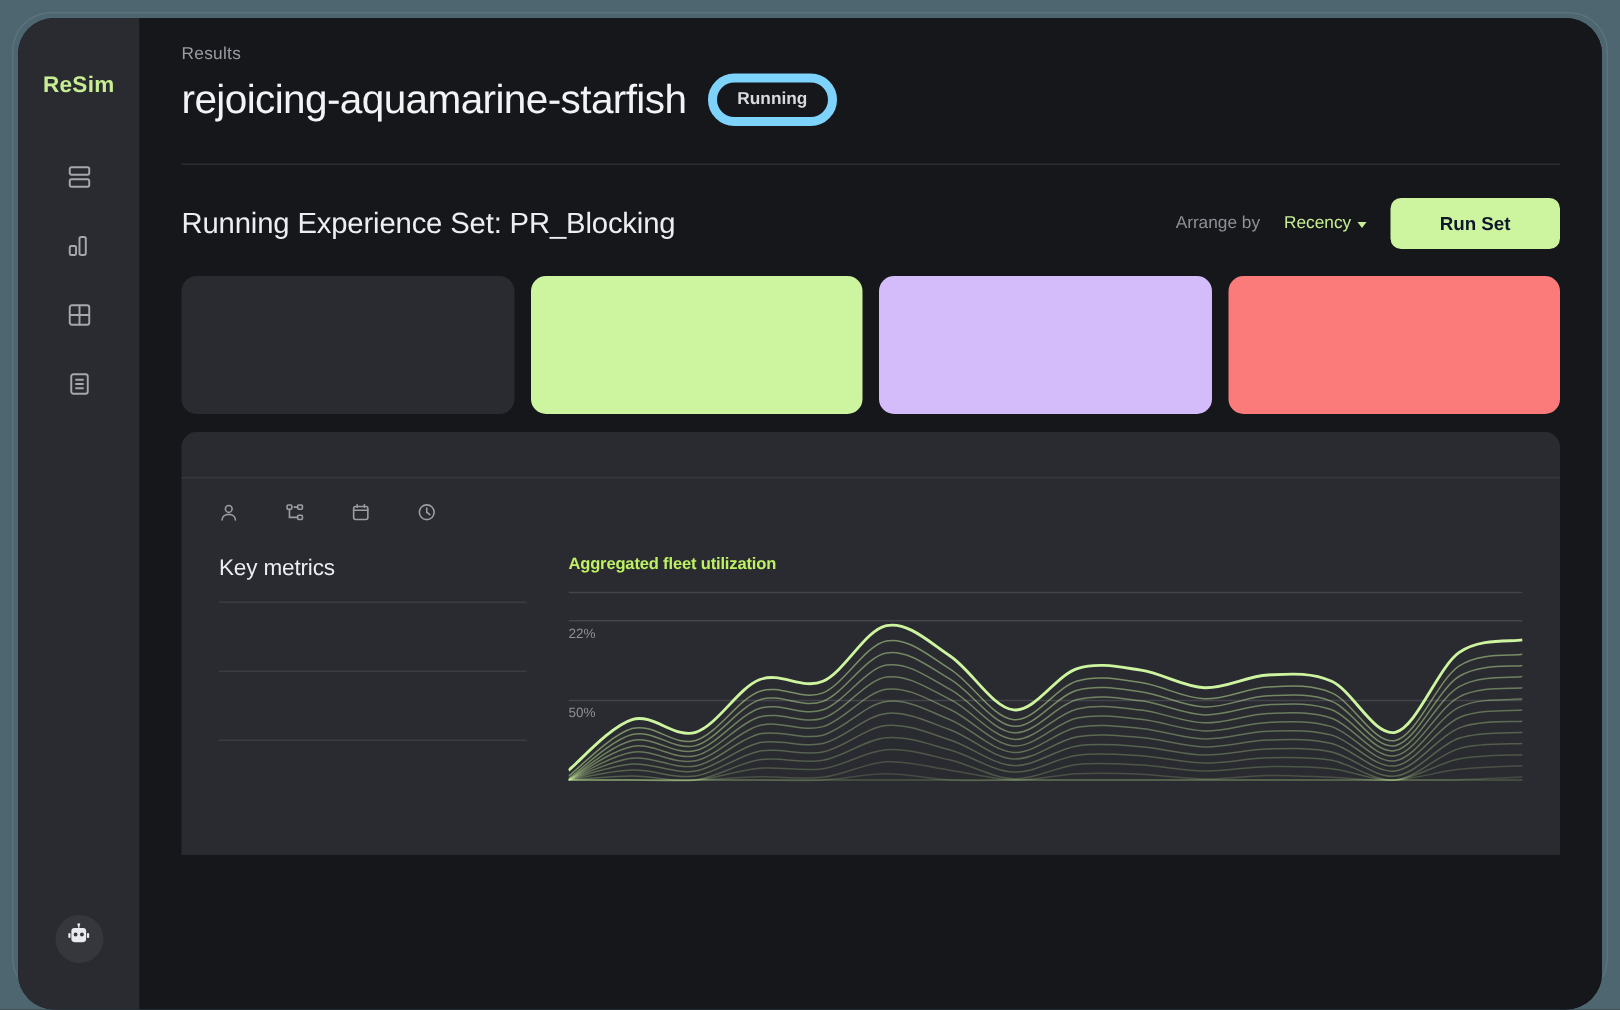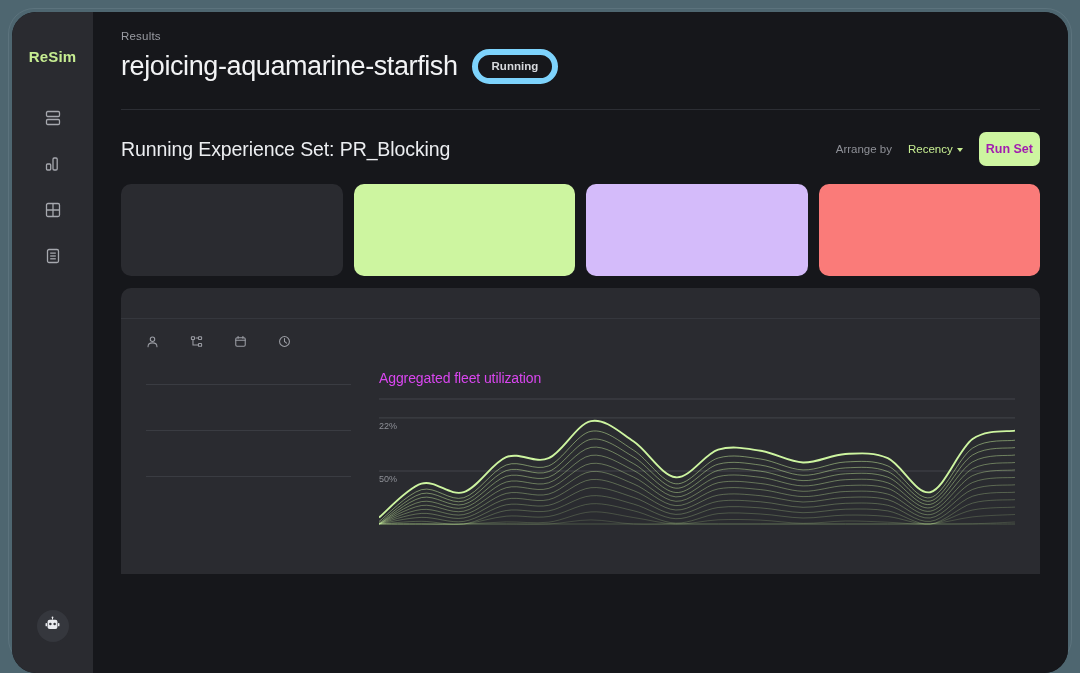--- a/index.html
+++ b/index.html
@@ -110,23 +110,23 @@
     display: flex; align-items: center; gap: 4px; cursor: pointer;
   }
   .caret {
     width: 0; height: 0;
     border-left: 3.5px solid transparent;
     border-right: 3.5px solid transparent;
     border-top: 4.5px solid #c7ee92;
     margin-top: 1px;
   }
   #run-set-button {
-    background: #cdf5a0; color: #a21caf;
+    background: #cdf5a0; color: #0f172a;
     border: none; border-radius: 7px;
-    padding: 10px 7px;
+    padding: 10px 33px;
     font-size: 12.5px; font-weight: 700;
     font-family: "Liberation Sans", sans-serif;
     cursor: pointer;
   }
 
   
   #stat-cards {
     display: grid; grid-template-columns: repeat(4, 1fr);
     gap: 11px;
     margin-top: 18px;
@@ -183,21 +183,21 @@
   .metric-row { display: flex; align-items: baseline; gap: 11px; padding: 16px 0 15px; }
   .metric-val {
     color: #f0f1f4; font-size: 25px; font-weight: 300; line-height: 1;
     font-family: "Liberation Sans", sans-serif;
   }
   .metric-name { color: #eef0f3; font-size: 11.5px; font-weight: 700; line-height: 1.35; }
   .metric-sub { color: #9b9da4; font-size: 11.5px; font-weight: 400; line-height: 1.35; }
 
   #chart-area { flex: 1; min-width: 0; }
   #chart-title {
-    color: #d946ef; font-size: 14px; font-weight: 400;
+    color: #bef264; font-size: 11px; font-weight: 700;
     letter-spacing: -.1px; margin-bottom: 10px;
   }
   #chart-wrap { position: relative; height: 148px; }
   #chart-svg { display: block; width: 100%; height: 132px; }
   .ytick {
     position: absolute; left: 0;
     color: #8e9097; font-size: 9px;
   }
   #xaxis {
     display: flex; justify-content: space-between;
@@ -375,20 +375,21 @@
                 <path d="M7 3.9V7l2.2 1.7"></path>
               </svg>
             </span>
             <span></span>
           </div>
         </div>
 
       <div id="panel-body">
 
         <div id="key-metrics">
+          <div class="panel-h">Key metrics</div>
           <div class="hr"></div>
           <div id="metric-rows">
               <div>
                 <div class="metric-row">
                   <div class="metric-val"></div>
                   <div>
                     <div class="metric-name"></div>
                     <div class="metric-sub"></div>
                   </div>
                 </div>

